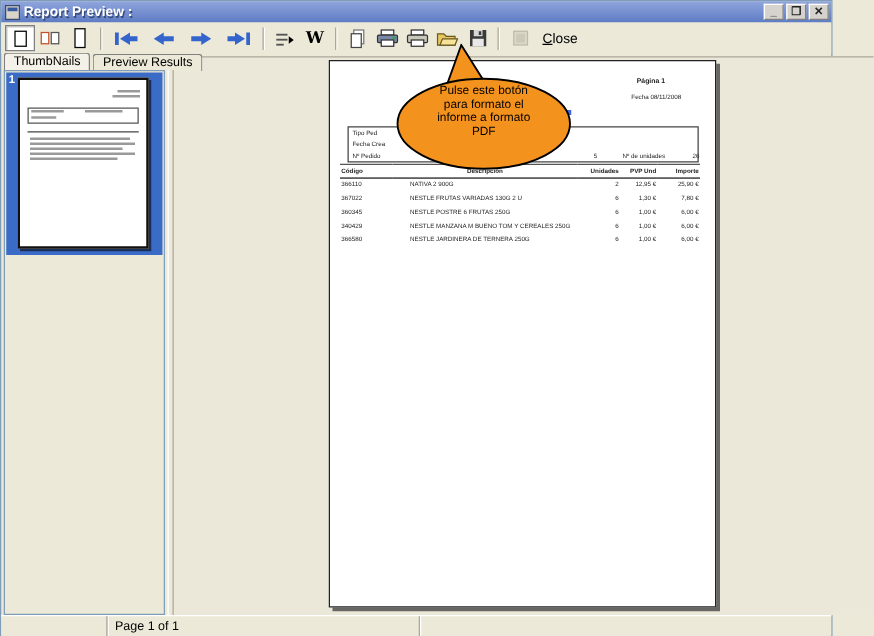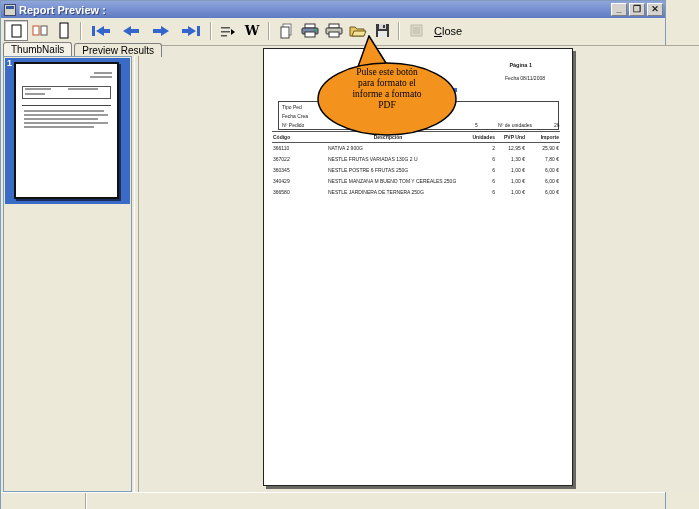--- a/index.html
+++ b/index.html
@@ -64,21 +64,21 @@
   .rp-table { position:absolute; left:8px; top:82px; width:288px; border-collapse:collapse; font-size:5px; }
   .rp-table th { font-weight:bold; border-top:1px solid #555; border-bottom:1px solid #555; padding:2px 1px; text-align:right; white-space:nowrap; }
   .rp-table th:first-child { text-align:left; }
   .rp-table th.desc { text-align:center; }
   .rp-table td { padding:2.4px 1px; text-align:right; white-space:nowrap; }
   .rp-table td:first-child { text-align:left; }
   .rp-table td.desc { text-align:left; padding-left:14px; }
 
   
   .bubble-wrap { position:absolute; left:314px; top:34px; width:146px; height:102px; z-index:10; }
-  .bubble-text { position:absolute; left:8px; top:32px; width:128px; text-align:center; font-size:9.5px; color:#000; line-height:11px;font-family:Liberation Serif, serif; }
+  .bubble-text { position:absolute; left:8px; top:32px; width:128px; text-align:center; font-size:9.5px; color:#000; line-height:11px; }
   .bubble-text span { display:block; }
 
   
   .statusbar { position:absolute; left:0; top:491px; width:100%; height:18px; background:#ECE9D8;
     border-top:1px solid #fff; display:flex; align-items:center; font-size:10px; }
   .sb-sec1 { width:85px; height:100%; border-right:1px solid #ACA899; box-shadow:1px 0 0 #fff; }
   .sb-sec2 { padding-left:6px; height:100%; display:flex; align-items:center; width:250px; border-right:1px solid #ACA899; box-shadow:1px 0 0 #fff; }
 
   svg { display:block; }
 </style>
@@ -338,15 +338,16 @@
     <div class="bubble-text">
       <span>Pulse este botón</span>
       <span>para formato el</span>
       <span>informe a formato</span>
       <span>PDF</span>
     </div>
   </div>
 
   <div class="statusbar">
     <span class="sb-sec1"></span>
+    <span class="sb-sec2">Page 1 of 1</span>
   </div>
 
 </div>
 
 </body></html>

